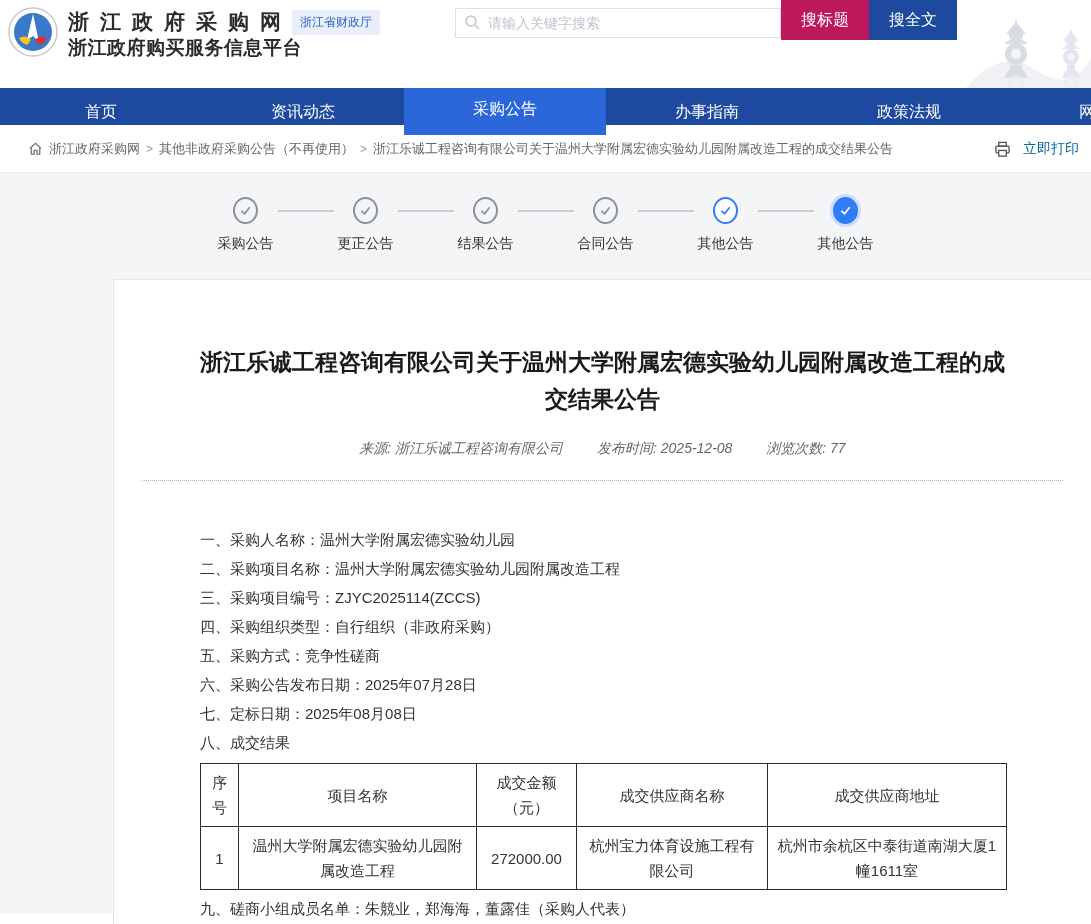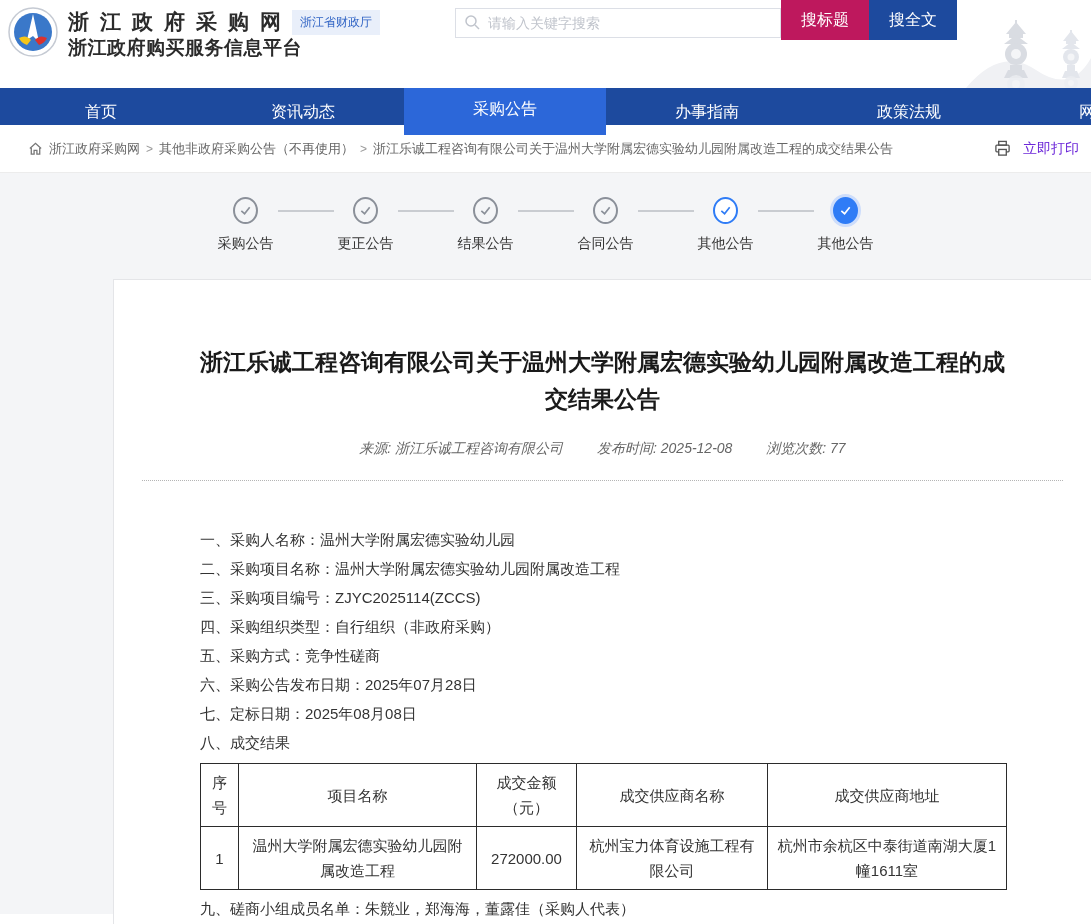--- a/index.html
+++ b/index.html
@@ -32,21 +32,21 @@
   .nav { display:flex; height:37px; background:#1d4a9e; }
   .nav-item { width:202px; text-align:center; line-height:47px; color:#fff; font-size:16px; cursor:pointer; flex:0 0 auto; }
   .nav-item.active { background:#2c67d9; height:52px; line-height:52px; margin-top:-5px; }
 
   
   .breadcrumb-bar { display:flex; align-items:center; height:48px; padding:0 12px 0 28px;
     background:#fff; border-bottom:1px solid #ececec; font-size:13px; color:#666; white-space:nowrap; }
   .crumb { color:#666; cursor:pointer; }
   .crumb-sep { margin:0 6px; color:#999; font-size:12px; }
   .crumb-home-icon { margin-right:6px; display:inline-flex; }
-  .print-btn { margin-left:auto; display:flex; align-items:flex-start; gap:12px; color:#6d28d9; font-size:14px; cursor:pointer; flex:0 0 auto; padding-left:14px; }
+  .print-btn { margin-left:auto; display:flex; align-items:flex-end; gap:12px; color:#0369a1; font-size:14px; cursor:pointer; flex:0 0 auto; padding-left:14px; }
 
   
   .content-bg { background:#f4f5f7; height:741px; padding-top:24px; }
   .steps { display:flex; justify-content:center; align-items:flex-start; }
   .step { width:64px; display:flex; flex-direction:column; align-items:center; }
   .step-circle { width:25px; height:27px; border-radius:50%; border:2px solid #8b9099; color:#8b9099;
     display:flex; align-items:center; justify-content:center; background:transparent; }
   .step-circle svg { display:block; }
   .step.blue-outline .step-circle { border-color:#2f7cf6; color:#2f7cf6; background:#fff; }
   .step.blue-filled .step-circle { border-color:#2f7cf6; background:#2f7cf6; color:#fff; box-shadow:0 0 0 3px #cdddfb; }

